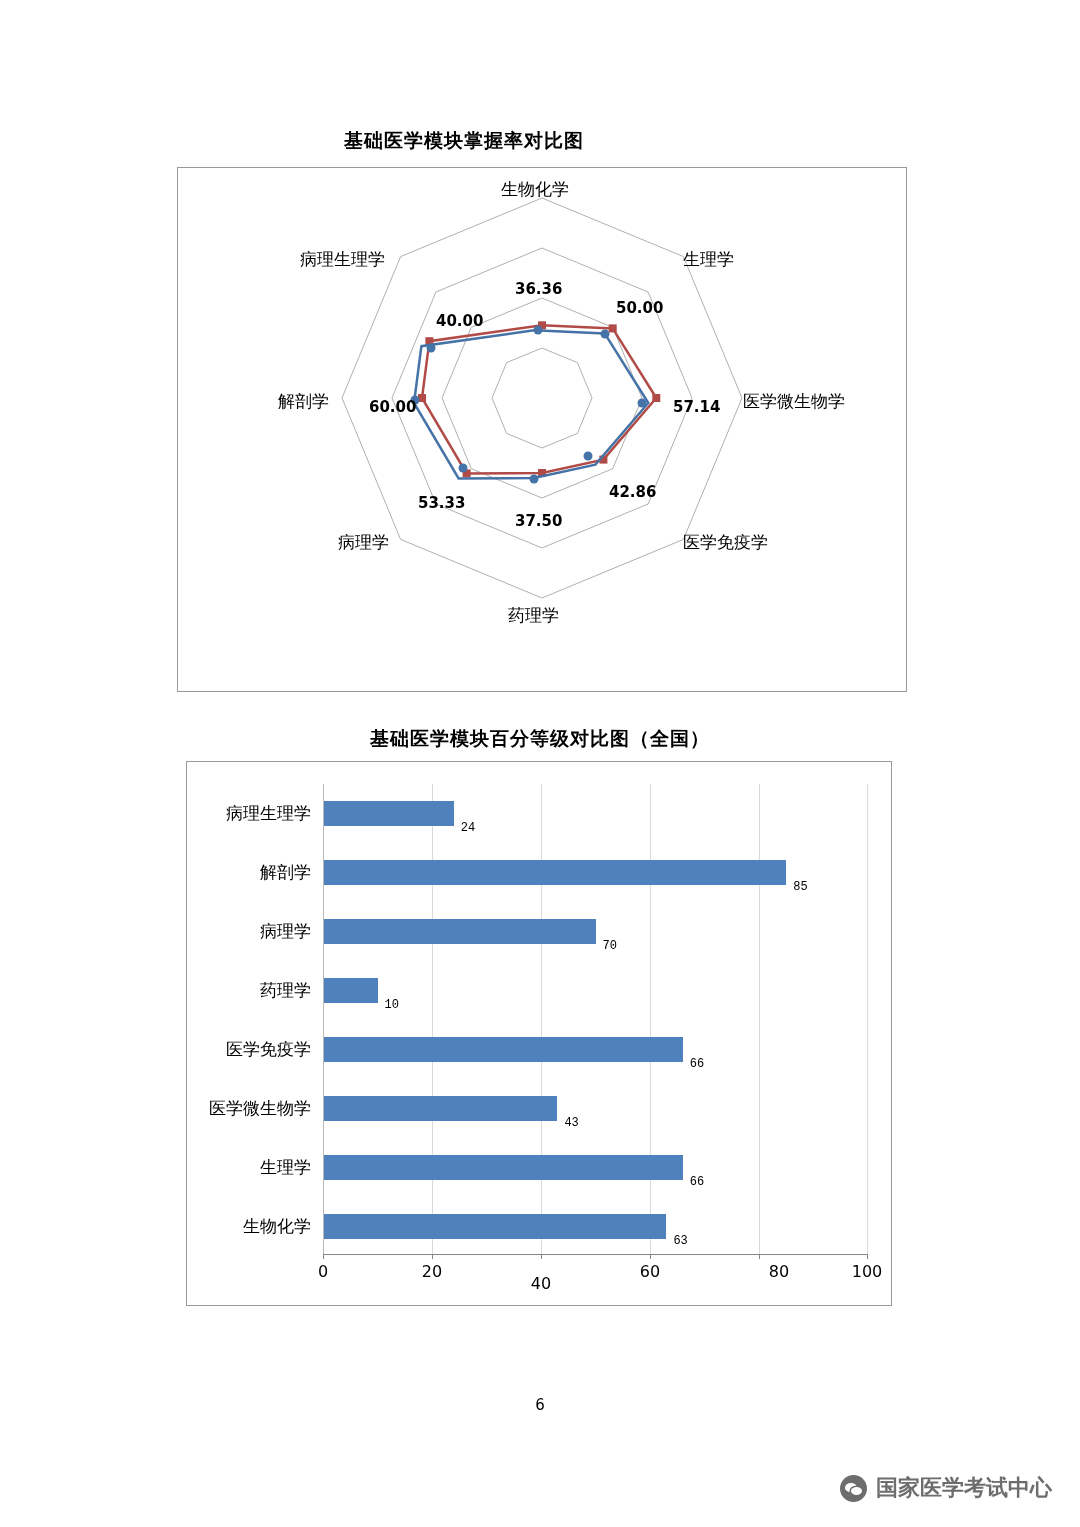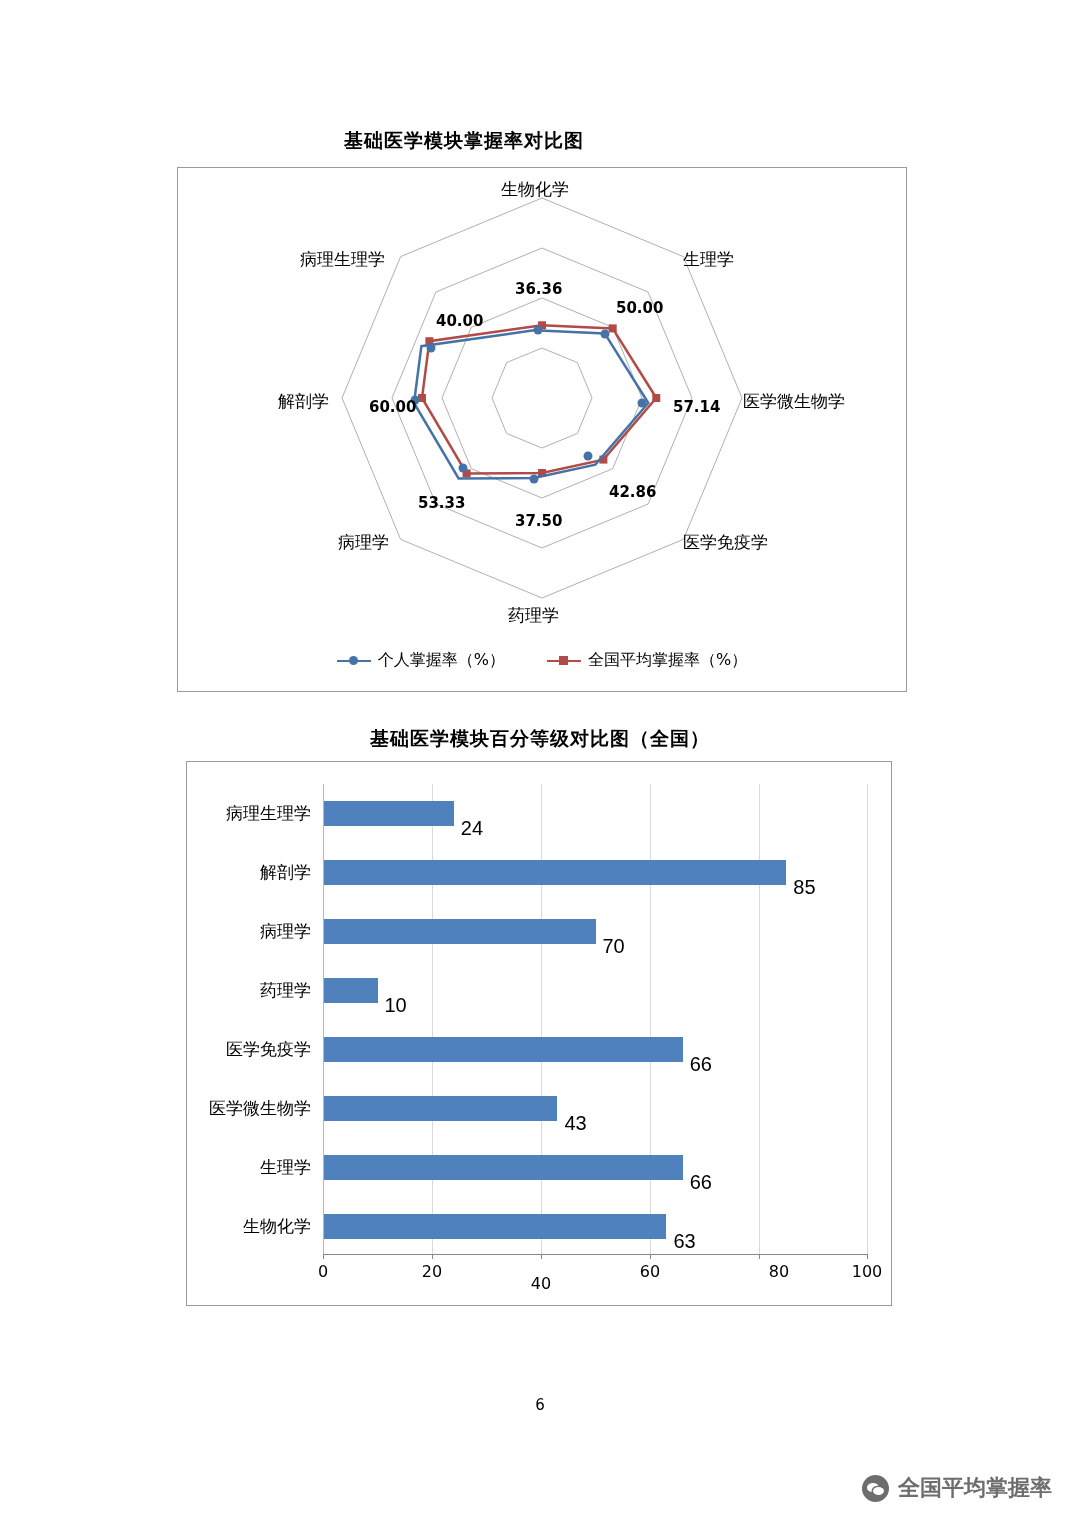--- a/index.html
+++ b/index.html
@@ -141,22 +141,22 @@
     padding-right: 12px;
     font-size: 17px;
     font-family: "DejaVu Sans", sans-serif;
     white-space: nowrap;
   }
   .bar-rect {
     height: 25px;
     background: #4f81bd;
   }
   .bar-val-label {
-    font-size: 20px;
-    font-family: Liberation Sans, sans-serif;
+    font-size: 12px;
+    font-family: Liberation Mono, monospace;
     margin-left: 7px;
     white-space: nowrap;
     margin-top: 29px;
   }
   #bar-axis {
     position: absolute;
     left: 136px;
     top: 492px;
     width: 545px;
     height: 40px;
@@ -306,30 +306,20 @@
 
   <div class="radar-value-label" style="left:337px; top:112px;">36.36</div>
   <div class="radar-value-label" style="left:438px; top:131px;">50.00</div>
   <div class="radar-value-label" style="left:495px; top:230px;">57.14</div>
   <div class="radar-value-label" style="left:431px; top:315px;">42.86</div>
   <div class="radar-value-label" style="left:337px; top:344px;">37.50</div>
   <div class="radar-value-label" style="left:240px; top:326px;">53.33</div>
   <div class="radar-value-label" style="left:191px; top:230px;">60.00</div>
   <div class="radar-value-label" style="left:258px; top:144px;">40.00</div>
 
-  <div id="radar-legend">
-    <div class="legend-item">
-      <span class="legend-swatch personal"></span>
-      <span>个人掌握率（%）</span>
-    </div>
-    <div class="legend-item">
-      <span class="legend-swatch national"></span>
-      <span>全国平均掌握率（%）</span>
-    </div>
-  </div>
 </div>
 
 <div id="bar-title">基础医学模块百分等级对比图（全国）</div>
 
 <div id="bar-frame">
 
   <div id="bar-plot">
     <div class="gridline" style="left:109px;"></div>
     <div class="gridline" style="left:218px;"></div>
     <div class="gridline" style="left:327px;"></div>
@@ -394,14 +384,14 @@
     <div class="tick-label" style="left:327px;">60</div>
     <div class="tick-label" style="left:456px;">80</div>
     <div class="tick-label" style="left:544px;">100</div>
   </div>
 </div>
 
 <div id="page-number">6</div>
 
 <div id="watermark">
   <span class="wechat-icon"></span>
-  <span>全国平均掌握率</span>
+  <span>国家医学考试中心</span>
 </div>
 
 </body></html>

